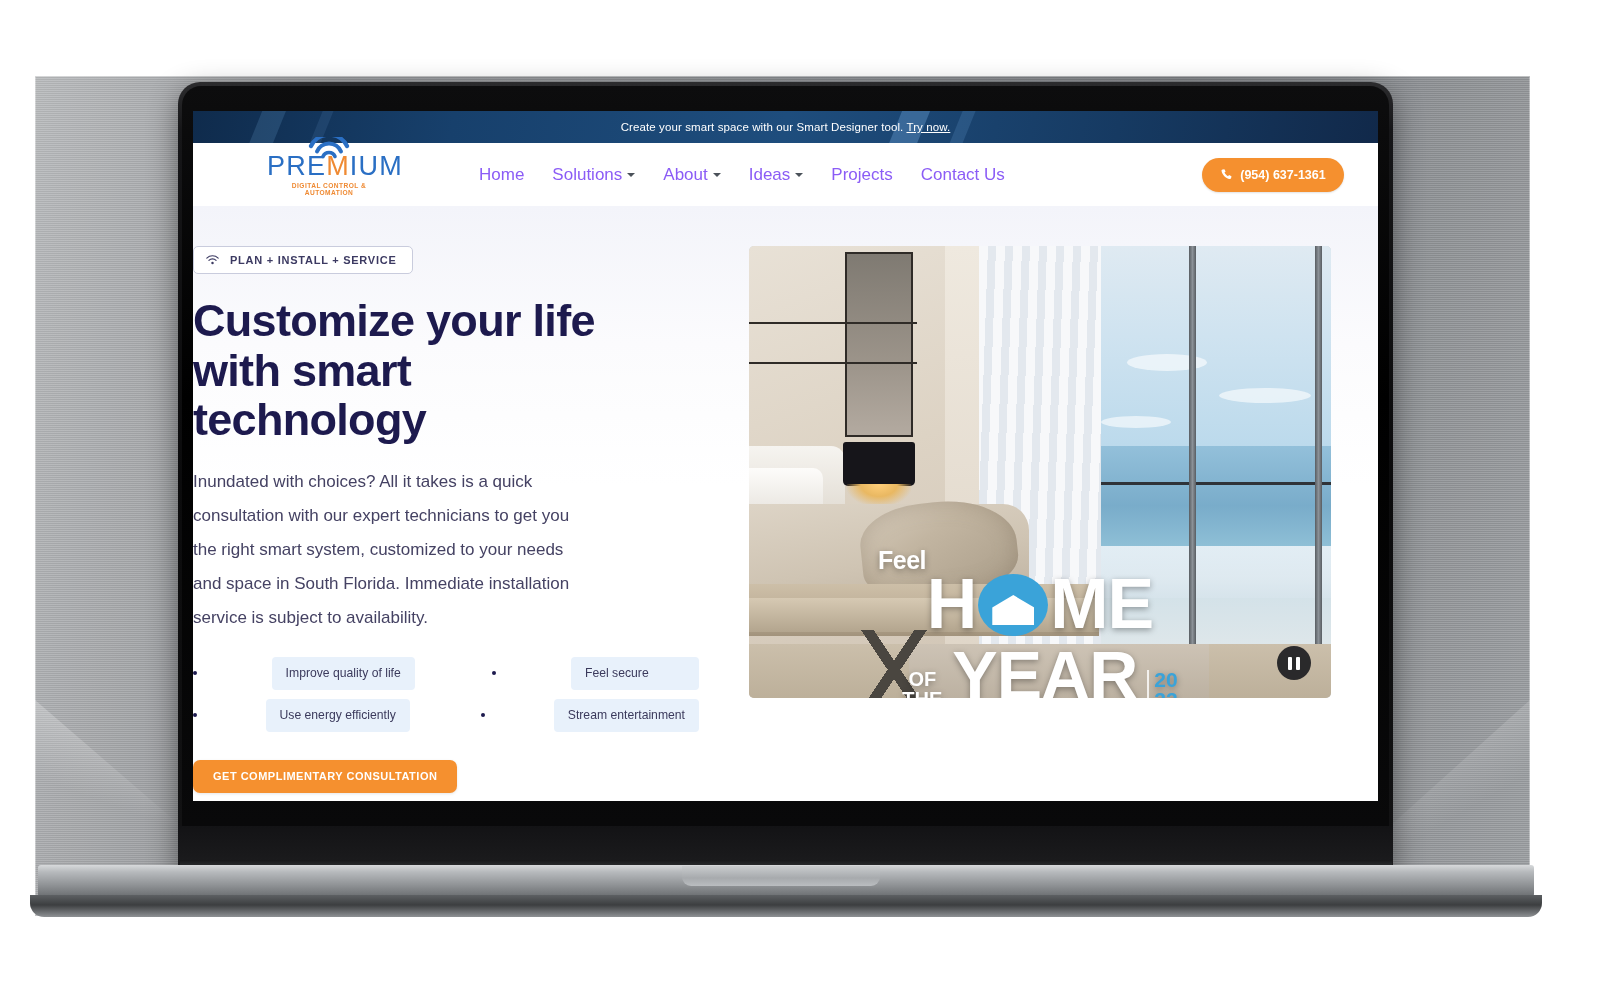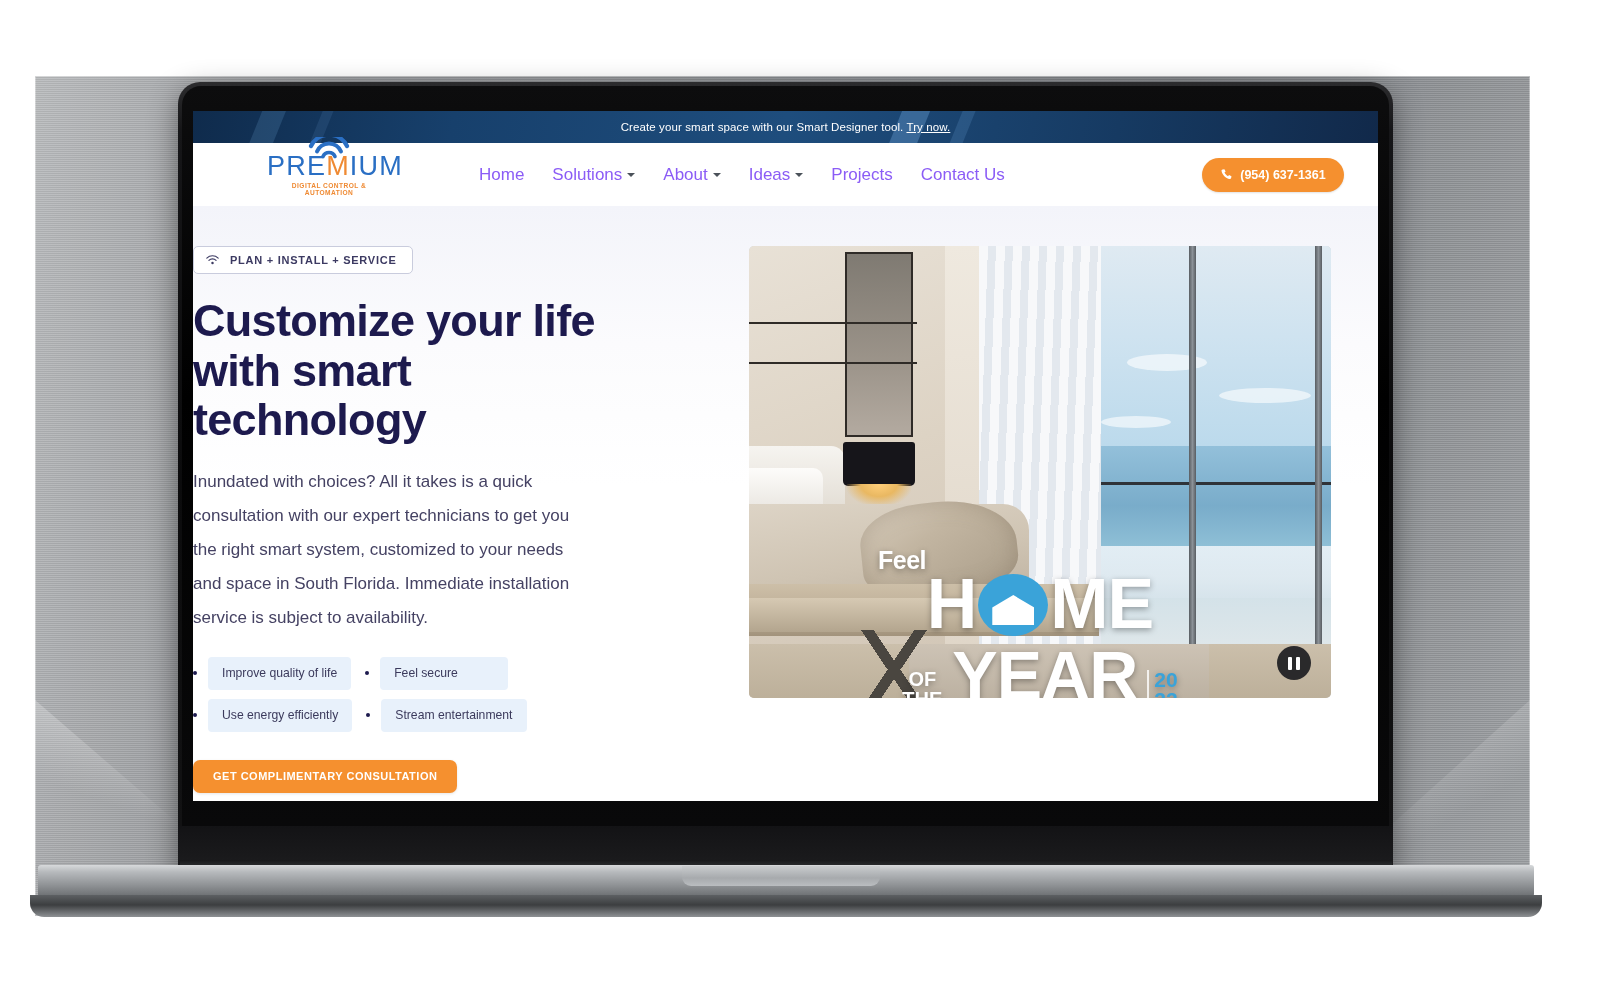--- a/index.html
+++ b/index.html
@@ -148,21 +148,21 @@
     font-size: 45px; line-height: 1.10; font-weight: 700;
     color:#1d1a4e; letter-spacing:-.7px;
   }
 
   p.lede {
     margin-top: 20px; width: 388px;
     font-size: 17px; line-height: 2.0; color:#454263;
   }
 
   .benefits { margin-top: 22px; }
-  .benefit-row { display:flex; align-items:center; gap:0; margin-bottom: 9px; }
+  .benefit-row { display:flex; align-items:center; gap:0; margin-bottom: 9px; justify-content: space-between; }
   .bullet {
     width:4px; height:4px; border-radius:50%; background:#1d1a4e; flex:none; margin-right:11px;
   }
   .benefit-pill {
     background:#e8f1fb; border-radius:4px; height:33px; display:flex; align-items:center;
     padding: 0 14px; font-size:12.2px; color:#3b3a5c; min-width:138px; margin-right:14px;
   }
   .benefit-pill.w2 { min-width:128px; }
 
   .cta-btn {

